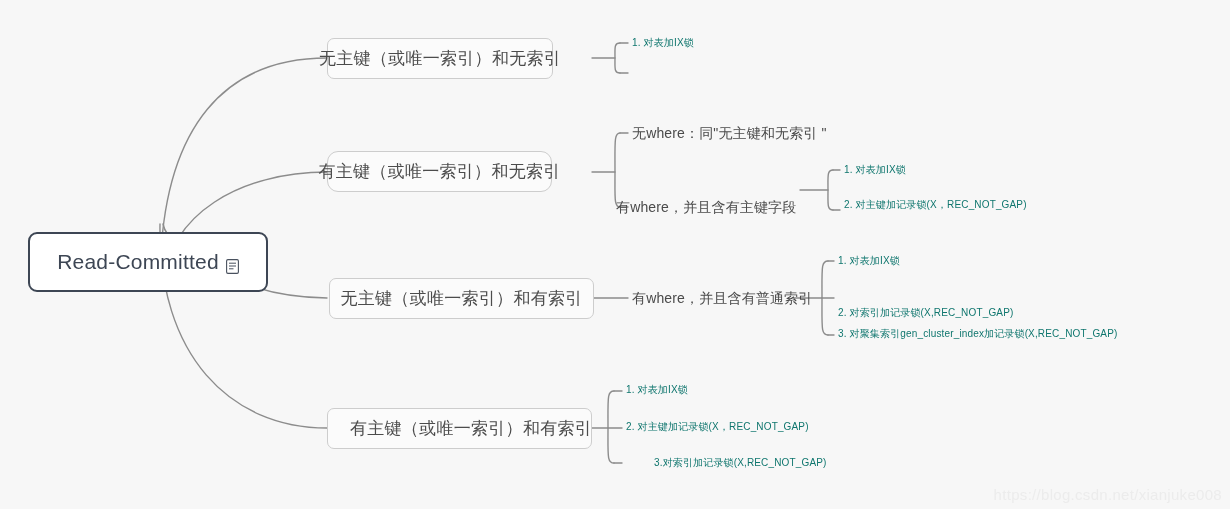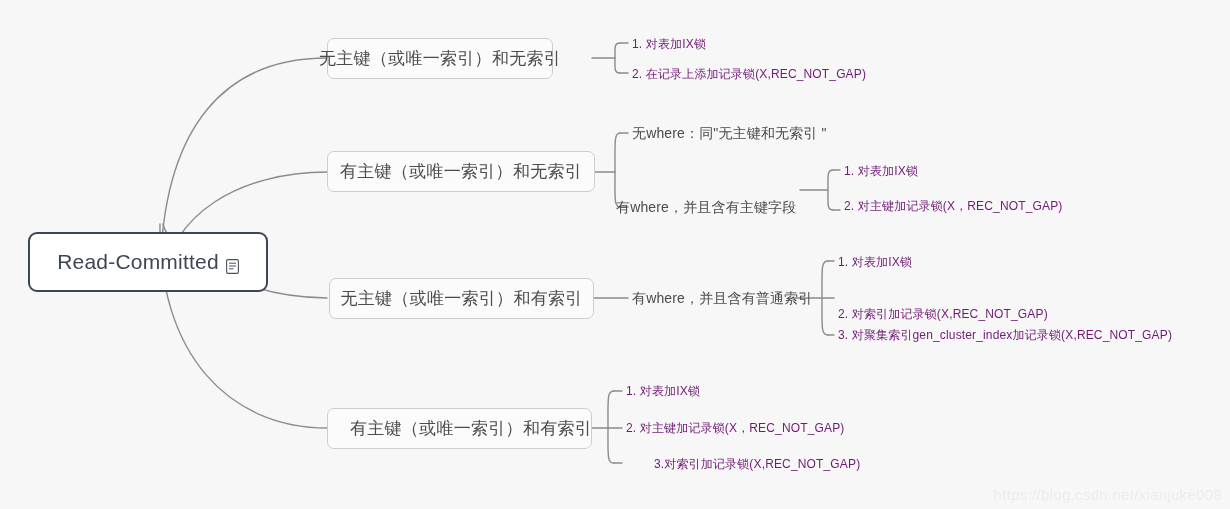--- a/index.html
+++ b/index.html
@@ -65,28 +65,28 @@
     border: 1px solid #cdcdcd;
     border-radius: 7px;
     background: #fbfbfb;
     color: #4c4c4c;
     font-size: 17px;
     height: 41px;
     padding: 0 13px;
     letter-spacing: .3px;
   }
   .b1 { left: 327px; top: 38px;  width: 226px; }
-  .b2 { left: 327px; top: 151px; width: 268px; }
+  .b2 { left: 327px; top: 151px; width: 225px; border-radius: 11px; }
   .b3 { left: 329px; top: 278px; width: 265px; }
   .b4 { left: 327px; top: 408px; width: 265px; padding-left: 36px; }
 
   .leaf {
     position: absolute;
-    color: #701a75;
-    font-size: 12px;
+    color: #0f766e;
+    font-size: 10px;
     white-space: nowrap;
     letter-spacing: .15px;
   }
   .leaf.mid {
     font-size: 14px;
     color: #4a4a4a;
   }
   .watermark {
     position: absolute;
     right: 8px;
@@ -163,21 +163,20 @@
     <span>有主键（或唯一索引）和无索引</span>
   </div>
   <div class="node branch-node b3">
     <span>无主键（或唯一索引）和有索引</span>
   </div>
   <div class="node branch-node b4">
     <span>有主键（或唯一索引）和有索引</span>
   </div>
 
   <div class="leaf" style="left:632px; top:36px;">1. 对表加IX锁</div>
-  <div class="leaf" style="left:632px; top:66px;">2. 在记录上添加记录锁(X,REC_NOT_GAP)</div>
 
   <div class="leaf mid" style="left:632px; top:125px;">无where：同"无主键和无索引 "</div>
   <div class="leaf mid" style="left:604px; top:199px;margin-left:12px;">有where，并且含有主键字段</div>
 
   <div class="leaf" style="left:844px; top:163px;">1. 对表加IX锁</div>
   <div class="leaf" style="left:844px; top:198px;">2. 对主键加记录锁(X，REC_NOT_GAP)</div>
 
   <div class="leaf mid" style="left:632px; top:290px;">有where，并且含有普通索引</div>
 
   <div class="leaf" style="left:838px; top:254px;">1. 对表加IX锁</div>

